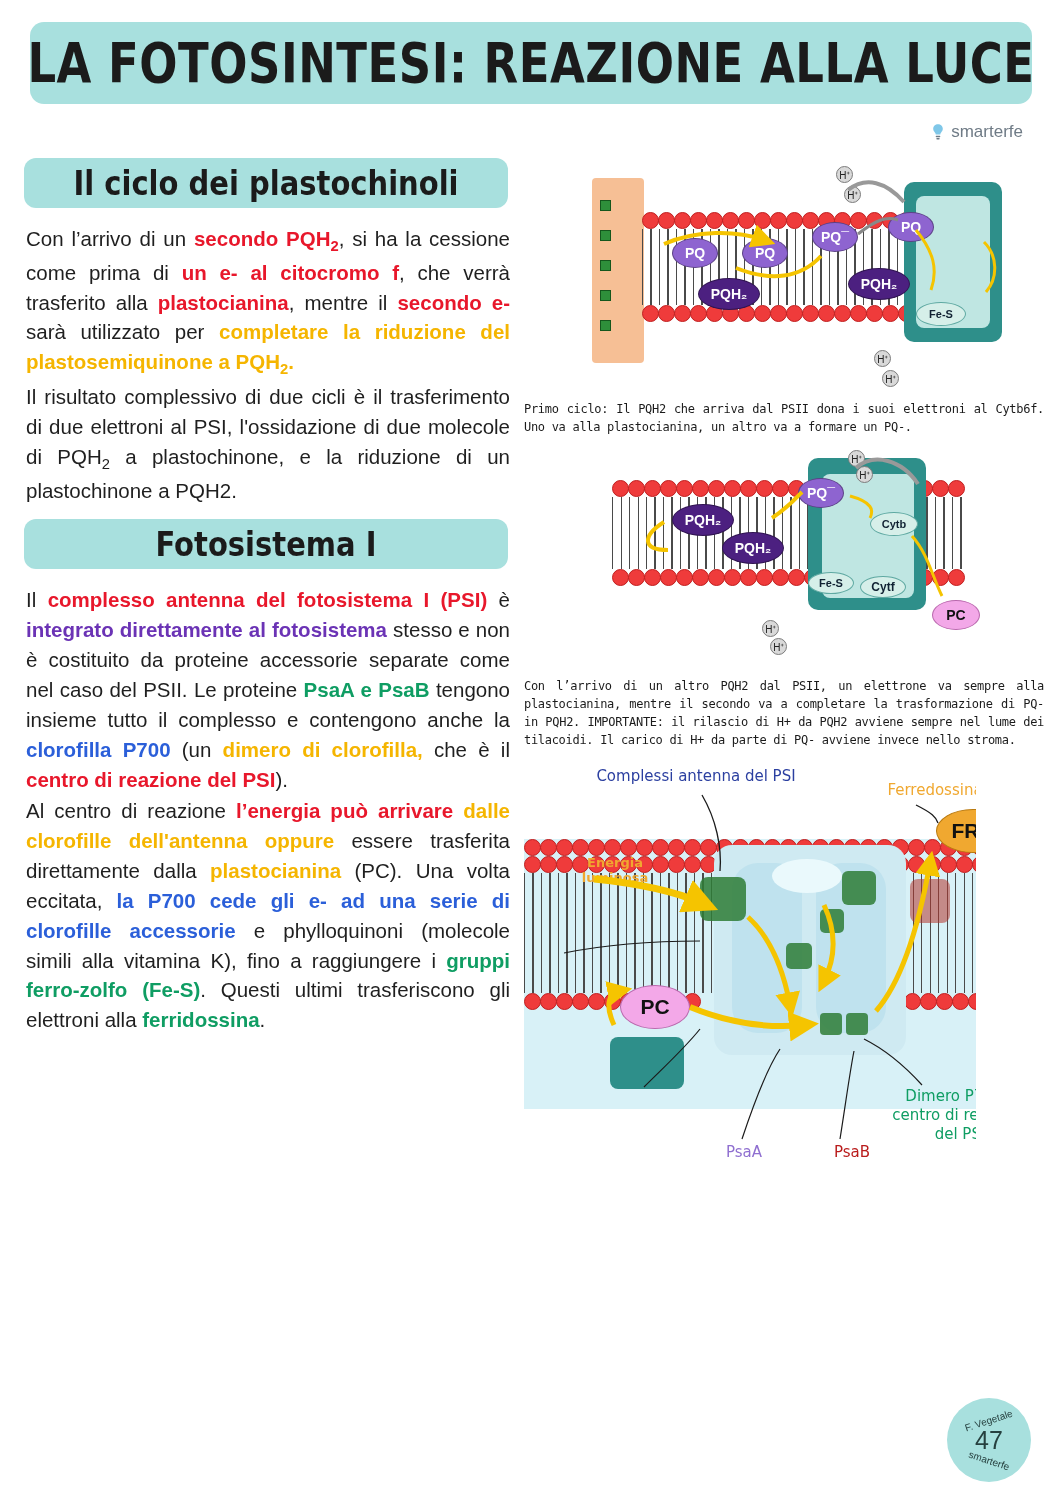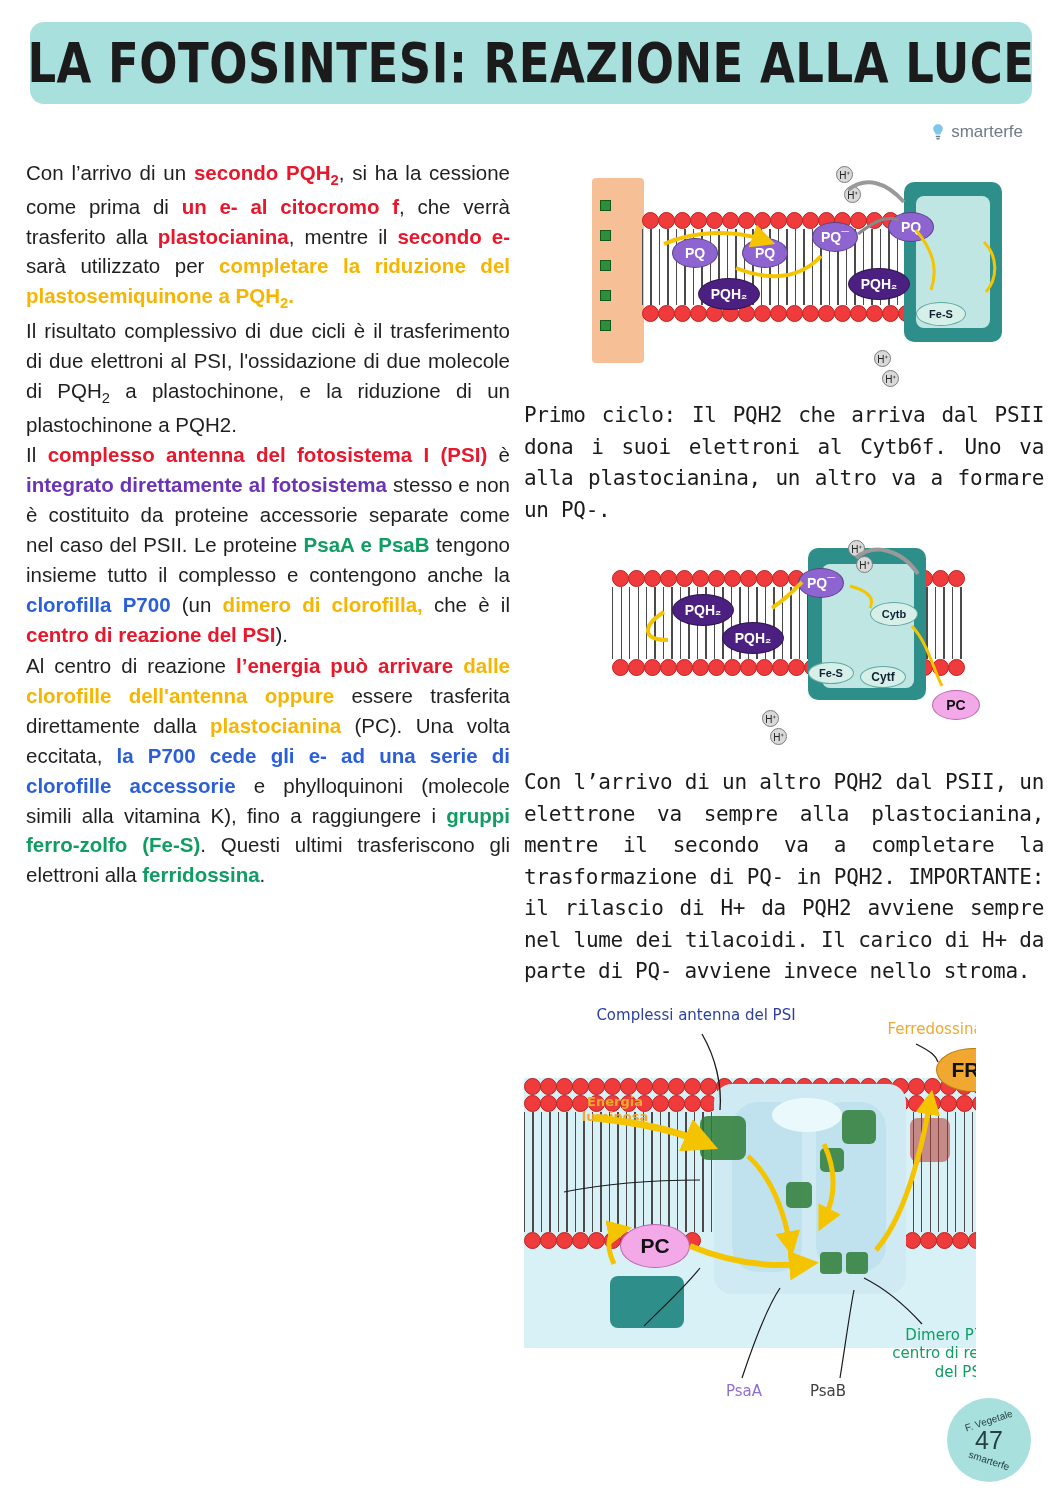--- a/index.html
+++ b/index.html
@@ -87,21 +87,21 @@
 
   
   .right-col {
     position: absolute;
     left: 524px; top: 160px;
     width: 520px;
   }
   .fig { position: relative; }
   .caption {
     font-family: "DejaVu Sans Mono", monospace;
-    font-size: 21px;
+    font-size: 12px;
     line-height: 1.5;
     color: #1b1b1b;
     text-align: justify;
     letter-spacing: -0.3px;
   }
 
   
   .fig1 {
     position: relative;
     width: 460px; height: 230px;
@@ -200,27 +200,33 @@
       <path d="M7 1.2c-2.7 0-4.8 2-4.8 4.6 0 1.8 1 2.9 1.8 3.9.5.6.7 1.1.7 1.7h4.6c0-.6.2-1.1.7-1.7.8-1 1.8-2.1 1.8-3.9C11.8 3.2 9.7 1.2 7 1.2z" fill="#7fc7e8"></path>
       <rect x="4.7" y="12.8" width="4.6" height="1.5" rx=".7" fill="#6f7b86"></rect>
       <rect x="5.3" y="15" width="3.4" height="1.5" rx=".7" fill="#6f7b86"></rect>
     </svg>
   </span>
   <span>smarterfe</span>
 </div>
 
 <div class="left-col">
 
+  <div class="section-head h1">
+    <span class="sh">Il ciclo dei plastochinoli</span>
+  </div>
 
   <div class="body-text">
     <p><span>Con l’arrivo di un </span><span class="red"><span>secondo PQH</span><sub>2</sub></span><span>, si ha la cessione come prima di </span><span class="red">un e- al citocromo f</span><span>, che verrà trasferito alla </span><span class="red">plastocianina</span><span>, mentre il </span><span class="red">secondo e-</span><span> sarà utilizzato per </span><span class="yellow"><span>completare la riduzione del plastosemiquinone a PQH</span><sub>2</sub><span>.</span></span></p>
 
     <p><span>Il risultato complessivo di due cicli è il trasferimento di due elettroni al PSI, l'ossidazione di due molecole di PQH</span><sub>2</sub><span> a plastochinone, e la riduzione di un plastochinone a PQH2.</span></p>
   </div>
 
+  <div class="section-head h2" style="margin-top:14px;">
+    <span class="sh">Fotosistema I</span>
+  </div>
 
   <div class="body-text">
     <p><span>Il </span><span class="red">complesso antenna del fotosistema I (PSI)</span><span> è </span><span class="purple">integrato direttamente al fotosistema</span><span> stesso e non è costituito da proteine accessorie separate come nel caso del PSII. Le proteine </span><span class="green">PsaA e PsaB</span><span> tengono insieme tutto il complesso e contengono anche la </span><span class="blue">clorofilla P700</span><span> (un </span><span class="yellow">dimero di clorofilla,</span><span> che è il </span><span class="red">centro di reazione del PSI</span><span>).</span></p>
 
     <p><span>Al centro di reazione </span><span class="red">l’energia può arrivare</span><span> </span><span class="yellow">dalle clorofille dell'antenna oppure</span><span> essere trasferita direttamente dalla </span><span class="yellow">plastocianina</span><span> (PC). Una volta eccitata, </span><span class="blue">la P700  cede gli e- ad una serie di clorofille accessorie</span><span> e phylloquinoni (molecole simili alla vitamina K), fino a raggiungere i </span><span class="green">gruppi ferro-zolfo (Fe-S)</span><span>. Questi ultimi trasferiscono gli elettroni alla </span><span class="green">ferridossina</span><span>.</span></p>
   </div>
 </div>
 
 <div class="right-col">
 
@@ -556,21 +562,21 @@
     <div class="oval frd-oval" style="left:412px; top:42px; width:74px; height:44px; font-size:21px;">
         <span>FRD</span>
       </div>
     <div class="oval pc-oval" style="left:96px; top:218px; width:70px; height:44px; font-size:21px;">
         <span>PC</span>
       </div>
 
     <div class="ylabel" style="left:36px; top:88px; width:110px; color:#f0a830; text-align:center;">Energia luminosa</div>
 
     <div class="handnote" style="left:190px; top:376px; width:60px; color:#8f6fd0;">PsaA</div>
-    <div class="handnote" style="left:274px; top:376px; width:60px; color:#404040;">PsaB</div>
+    <div class="handnote" style="left:298px; top:376px; width:60px; color:#b91c1c;">PsaB</div>
     <div class="handnote" style="left:356px; top:320px; width:160px; color:#0f9d63;">Dimero P700 – centro di reazione del PSI</div>
 
     <svg width="520" height="420" style="position:absolute;left:0;top:0;">
       <path d="M178 28 C192 52 198 80 196 104" stroke="#1b1b1b" stroke-width="1.3" fill="none"></path>
       <path d="M392 38 C408 46 412 50 414 56" stroke="#1b1b1b" stroke-width="1.3" fill="none"></path>
       <path d="M70 112 C110 116 150 124 178 136" stroke="#f5c400" stroke-width="7" fill="none" marker-end="url(#a3)"></path>
       <path d="M224 150 C248 172 260 206 266 238" stroke="#f5c400" stroke-width="5" fill="none" marker-end="url(#a3)"></path>
       <path d="M300 138 C312 164 312 190 300 214" stroke="#f5c400" stroke-width="5" fill="none" marker-end="url(#a3)"></path>
       <path d="M166 240 C200 254 240 262 280 258" stroke="#f5c400" stroke-width="6" fill="none" marker-end="url(#a3)"></path>
       <path d="M90 258 C80 236 86 226 96 224" stroke="#f5c400" stroke-width="5" fill="none" marker-end="url(#a3)"></path>

